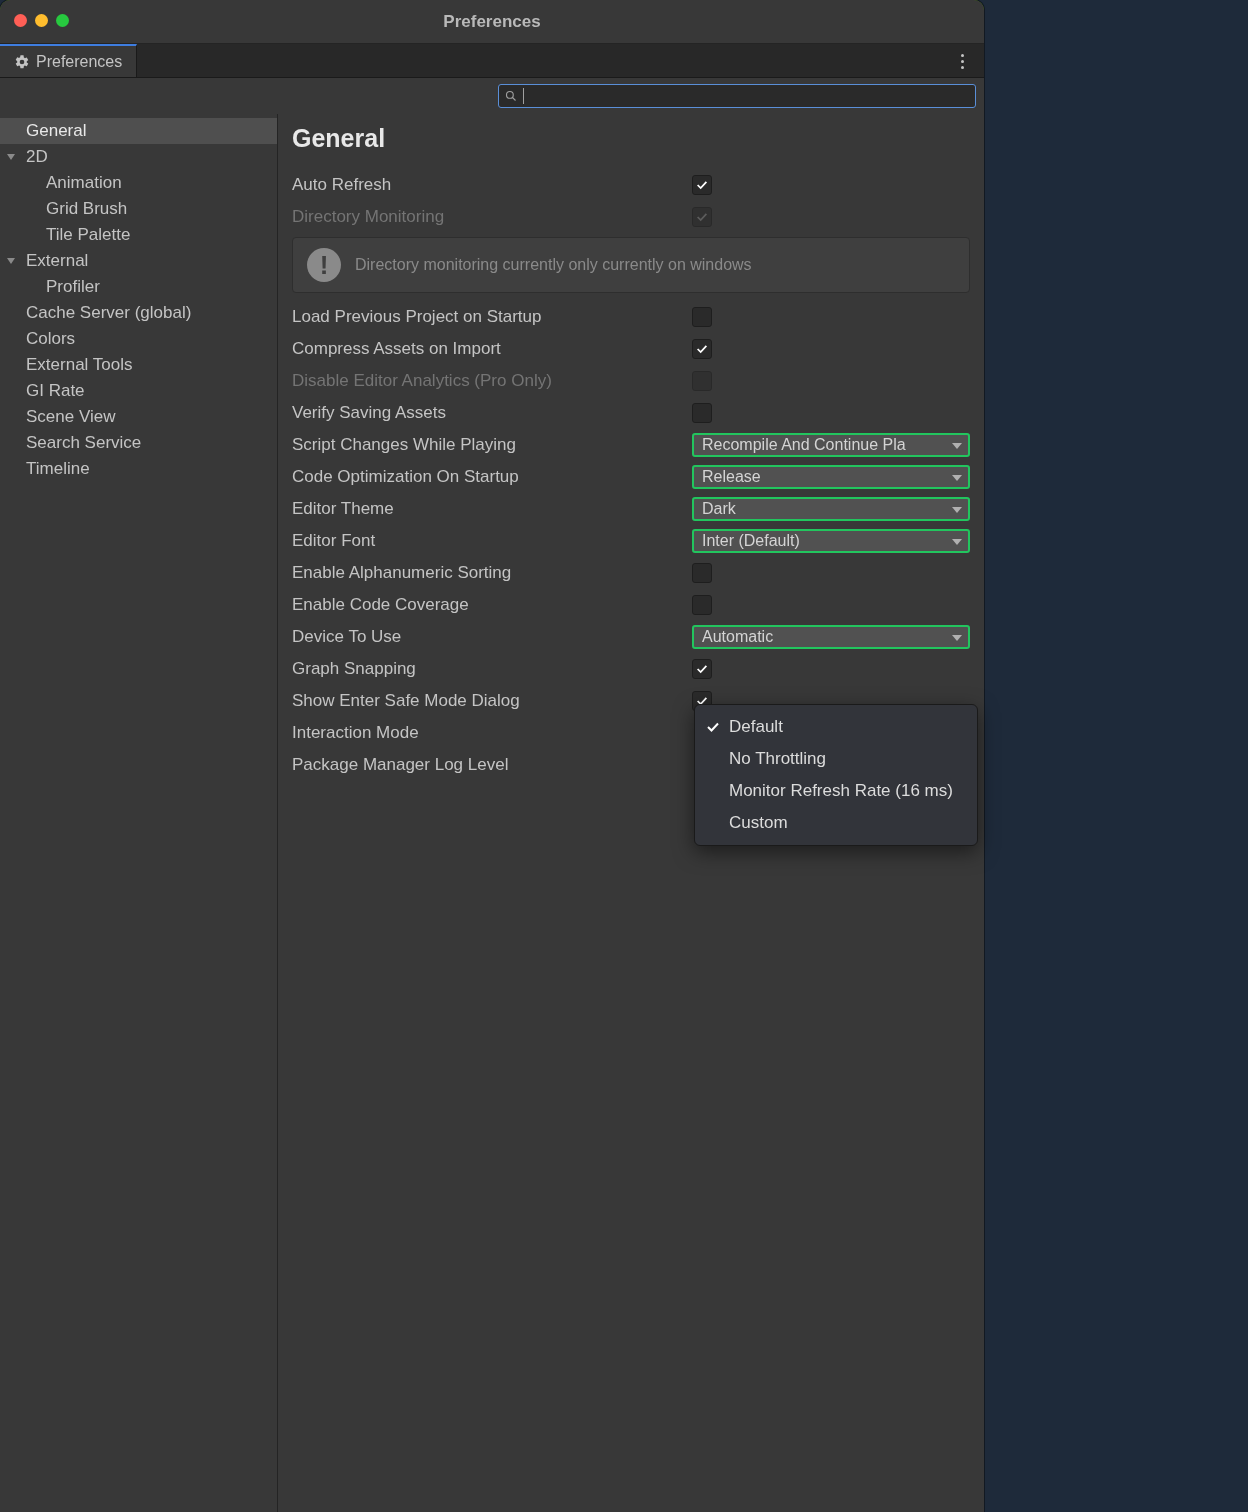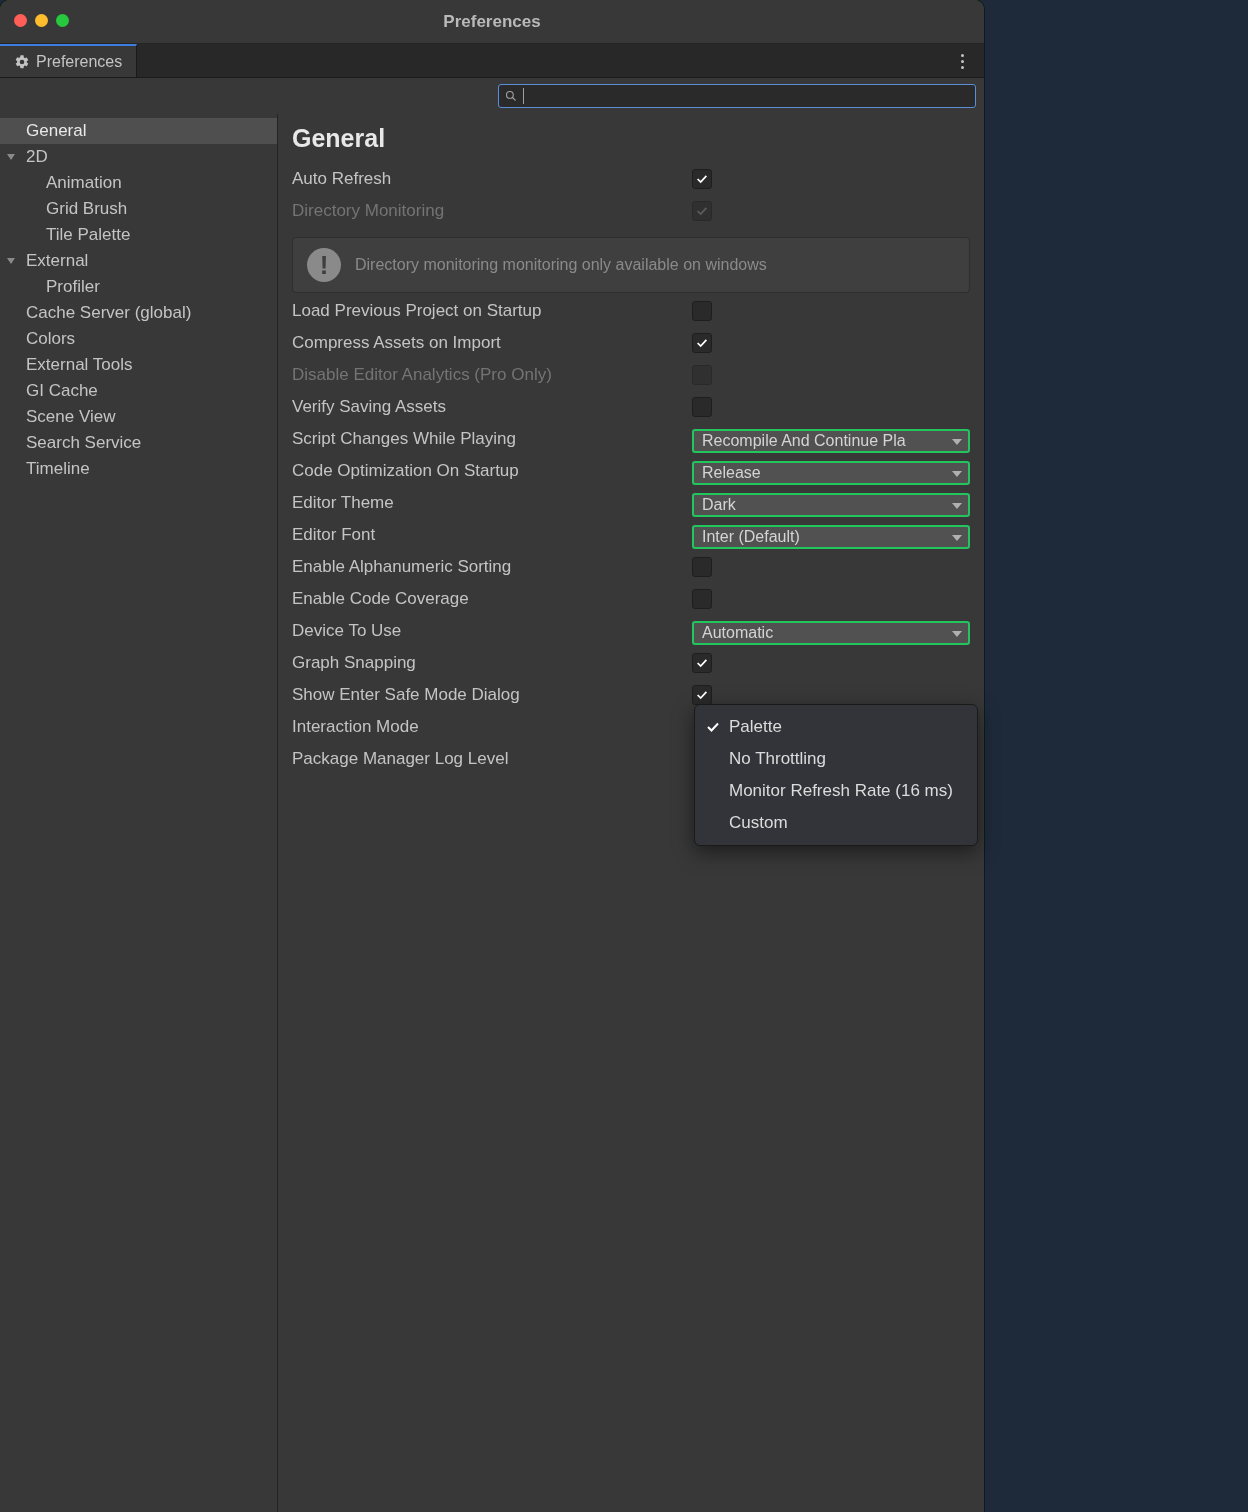--- a/index.html
+++ b/index.html
@@ -101,21 +101,21 @@
 .main {
   flex: 1;
   background: #383838;
   padding: 10px 14px;
   position: relative;
   overflow: visible;
 }
 .main h1 { color: #e8e8e8; font-size: 25px; font-weight: 600; margin-bottom: 16px; }
 
 .row {
-  display: flex; align-items: flex-start;
+  display: flex; align-items: center;
   height: 32px;
   font-size: 17px;
   color: #c4c4c4;
 }
 .row.disabled { color: #747474; }
 .row .label { flex: 0 0 400px; }
 .row .ctrl { flex: 1; display: flex; align-items: center; }
 
 .checkbox {
   width: 20px; height: 20px;
@@ -255,21 +255,21 @@
       <div class="side-item">
           <span>Cache Server (global)</span>
         </div>
       <div class="side-item">
           <span>Colors</span>
         </div>
       <div class="side-item">
           <span>External Tools</span>
         </div>
       <div class="side-item">
-          <span>GI Cache</span>
+          <span>GI Rate</span>
         </div>
       <div class="side-item">
           <span>Scene View</span>
         </div>
       <div class="side-item">
           <span>Search Service</span>
         </div>
       <div class="side-item">
           <span>Timeline</span>
         </div>
@@ -294,21 +294,21 @@
             <div class="checkbox checked disabled">
               <svg viewBox="0 0 16 16">
                 <path d="M3 8 L6.5 11.5 L13 4.5" stroke="#7a7a7a" stroke-width="2" fill="none"></path>
               </svg>
             </div>
           </div>
       </div>
 
       <div class="infobox">
         <div class="info-icon">!</div>
-        <div>Directory monitoring monitoring only available on windows</div>
+        <div>Directory monitoring currently only currently on windows</div>
       </div>
 
       <div class="row">
         <div class="label">Load Previous Project on Startup</div>
         <div class="ctrl">
             <div class="checkbox"></div>
           </div>
       </div>
       <div class="row">
         <div class="label">Compress Assets on Import</div>
@@ -420,21 +420,21 @@
 
     </div>
   </div>
 </div>
 
 <div class="popup">
   <div class="popup-item">
     <svg class="check" width="16" height="16" viewBox="0 0 16 16">
         <path d="M3 8 L6.5 11.5 L13 4.5" stroke="#fff" stroke-width="2" fill="none"></path>
       </svg>
-    <span>Palette</span>
+    <span>Default</span>
   </div>
   <div class="popup-item">
       <span>No Throttling</span>
     </div>
   <div class="popup-item">
       <span>Monitor Refresh Rate (16 ms)</span>
     </div>
   <div class="popup-item">
       <span>Custom</span>
     </div>

